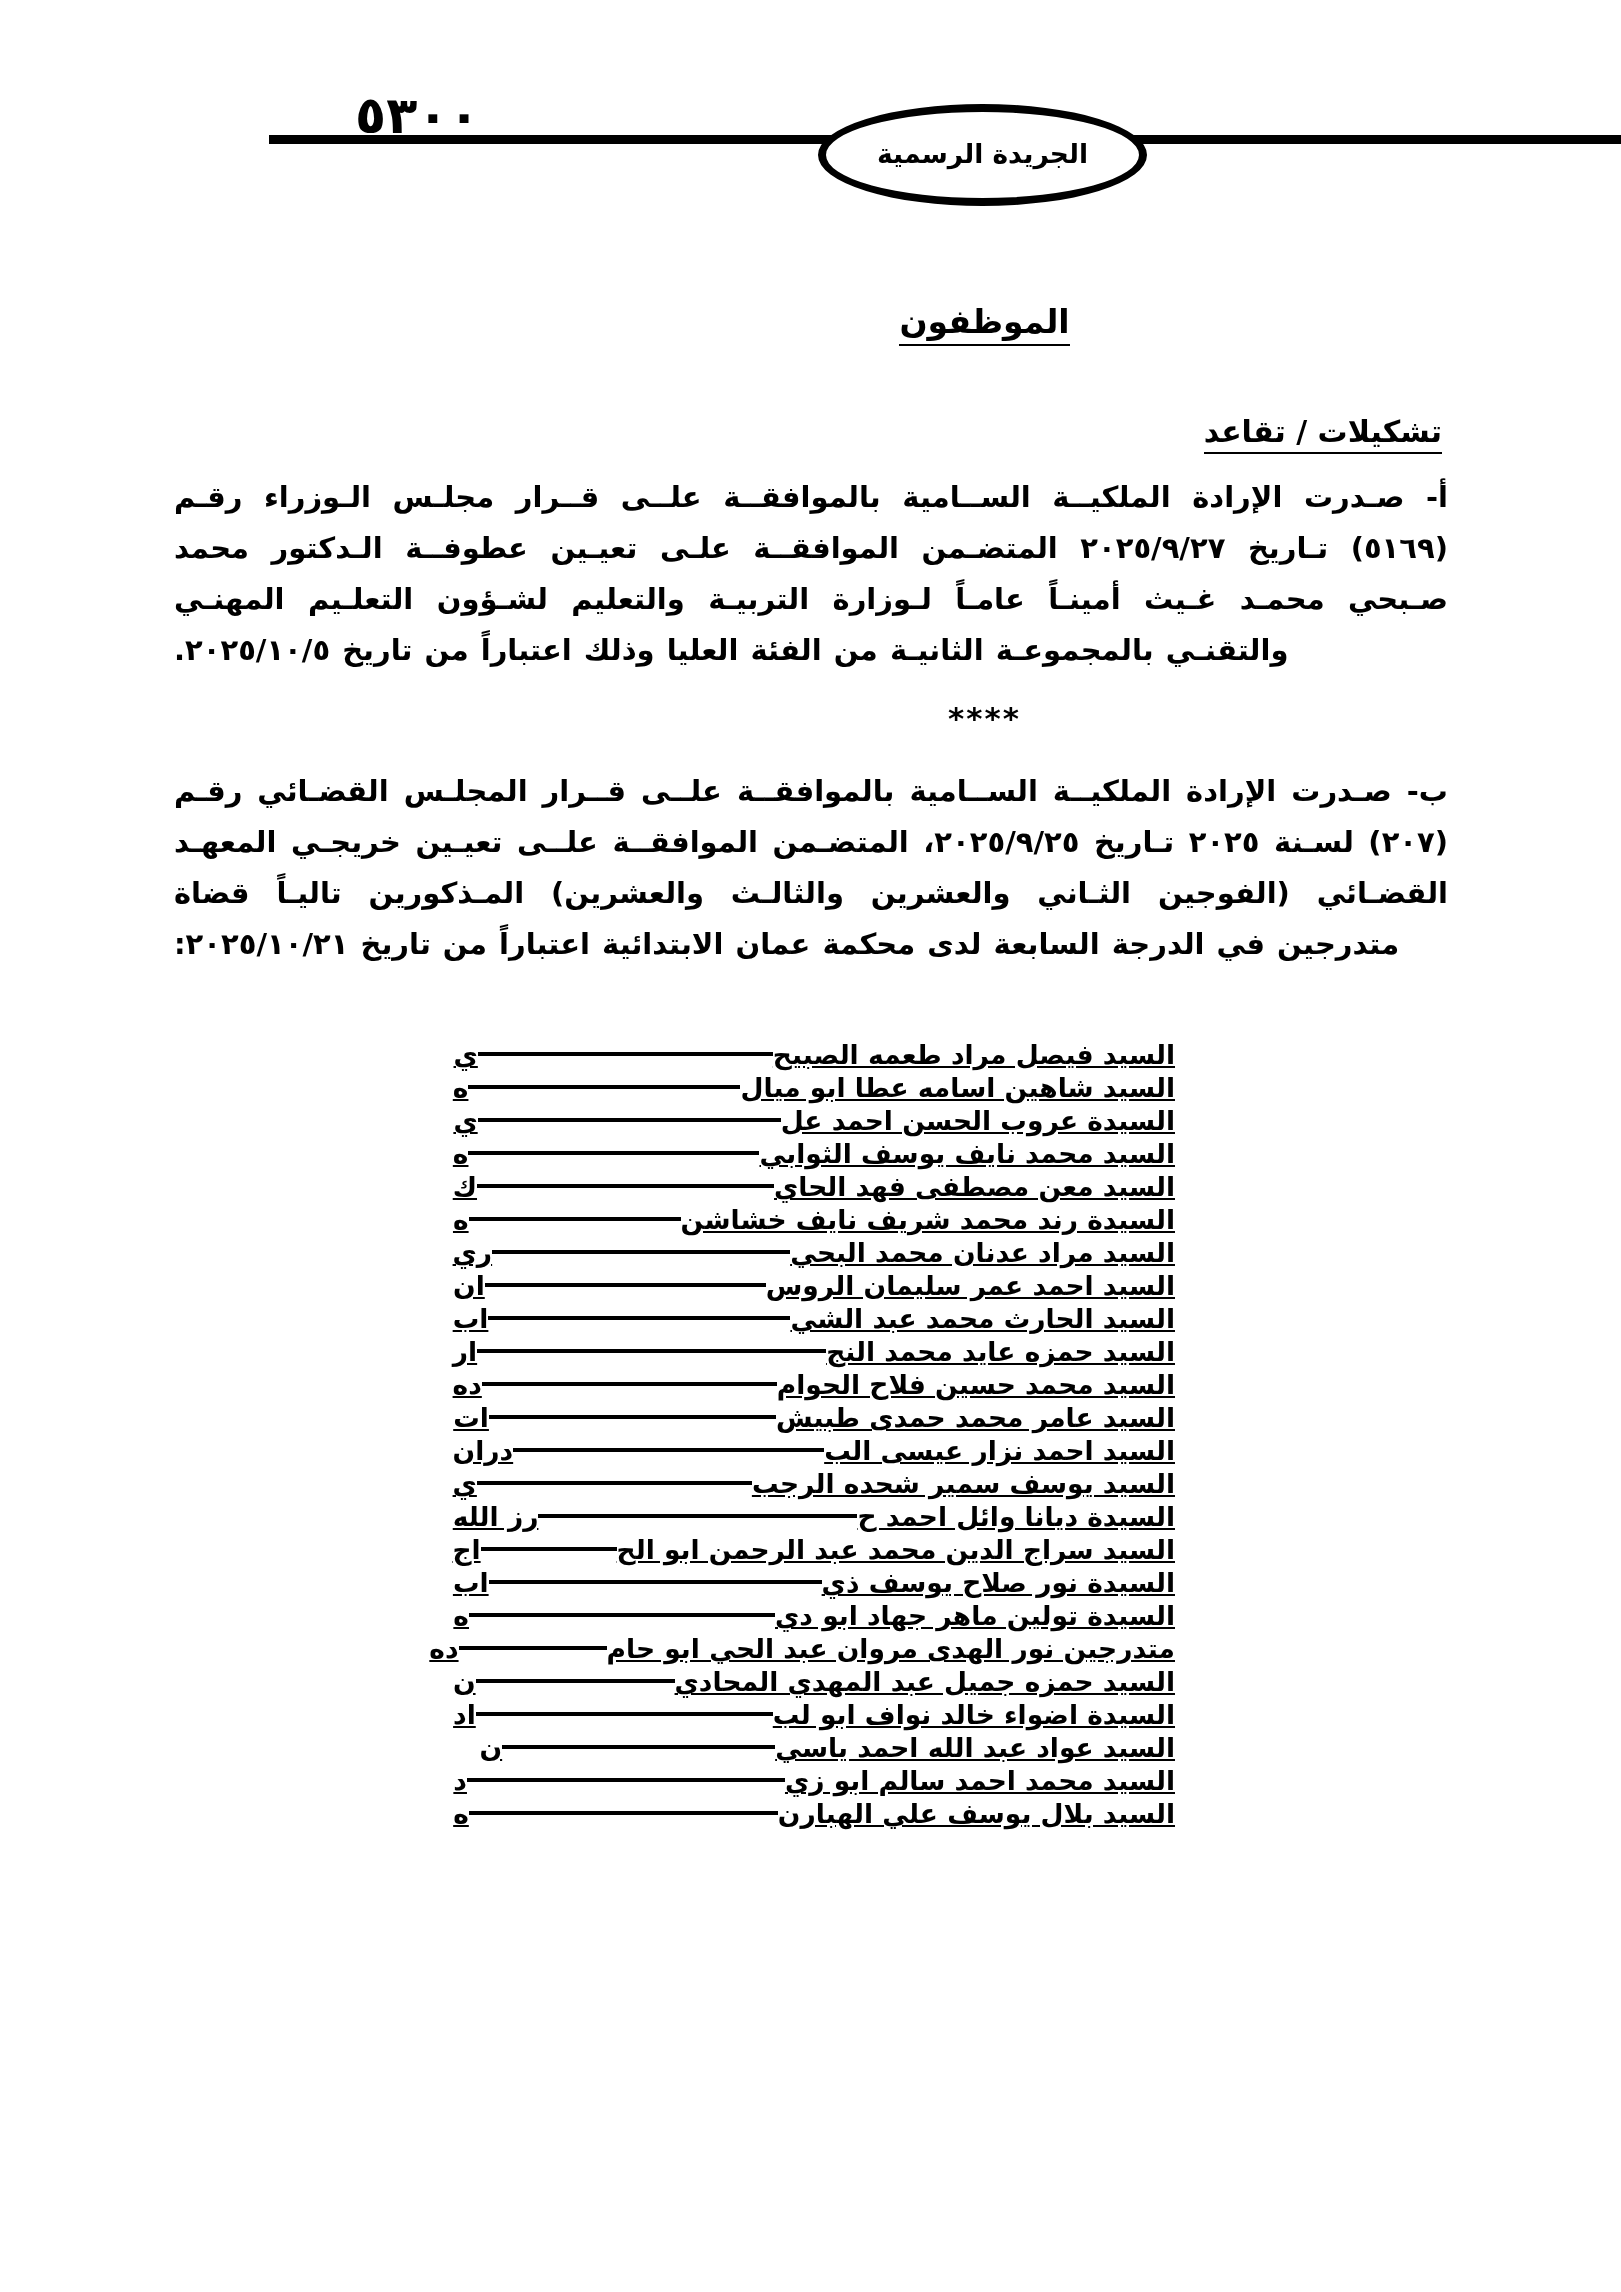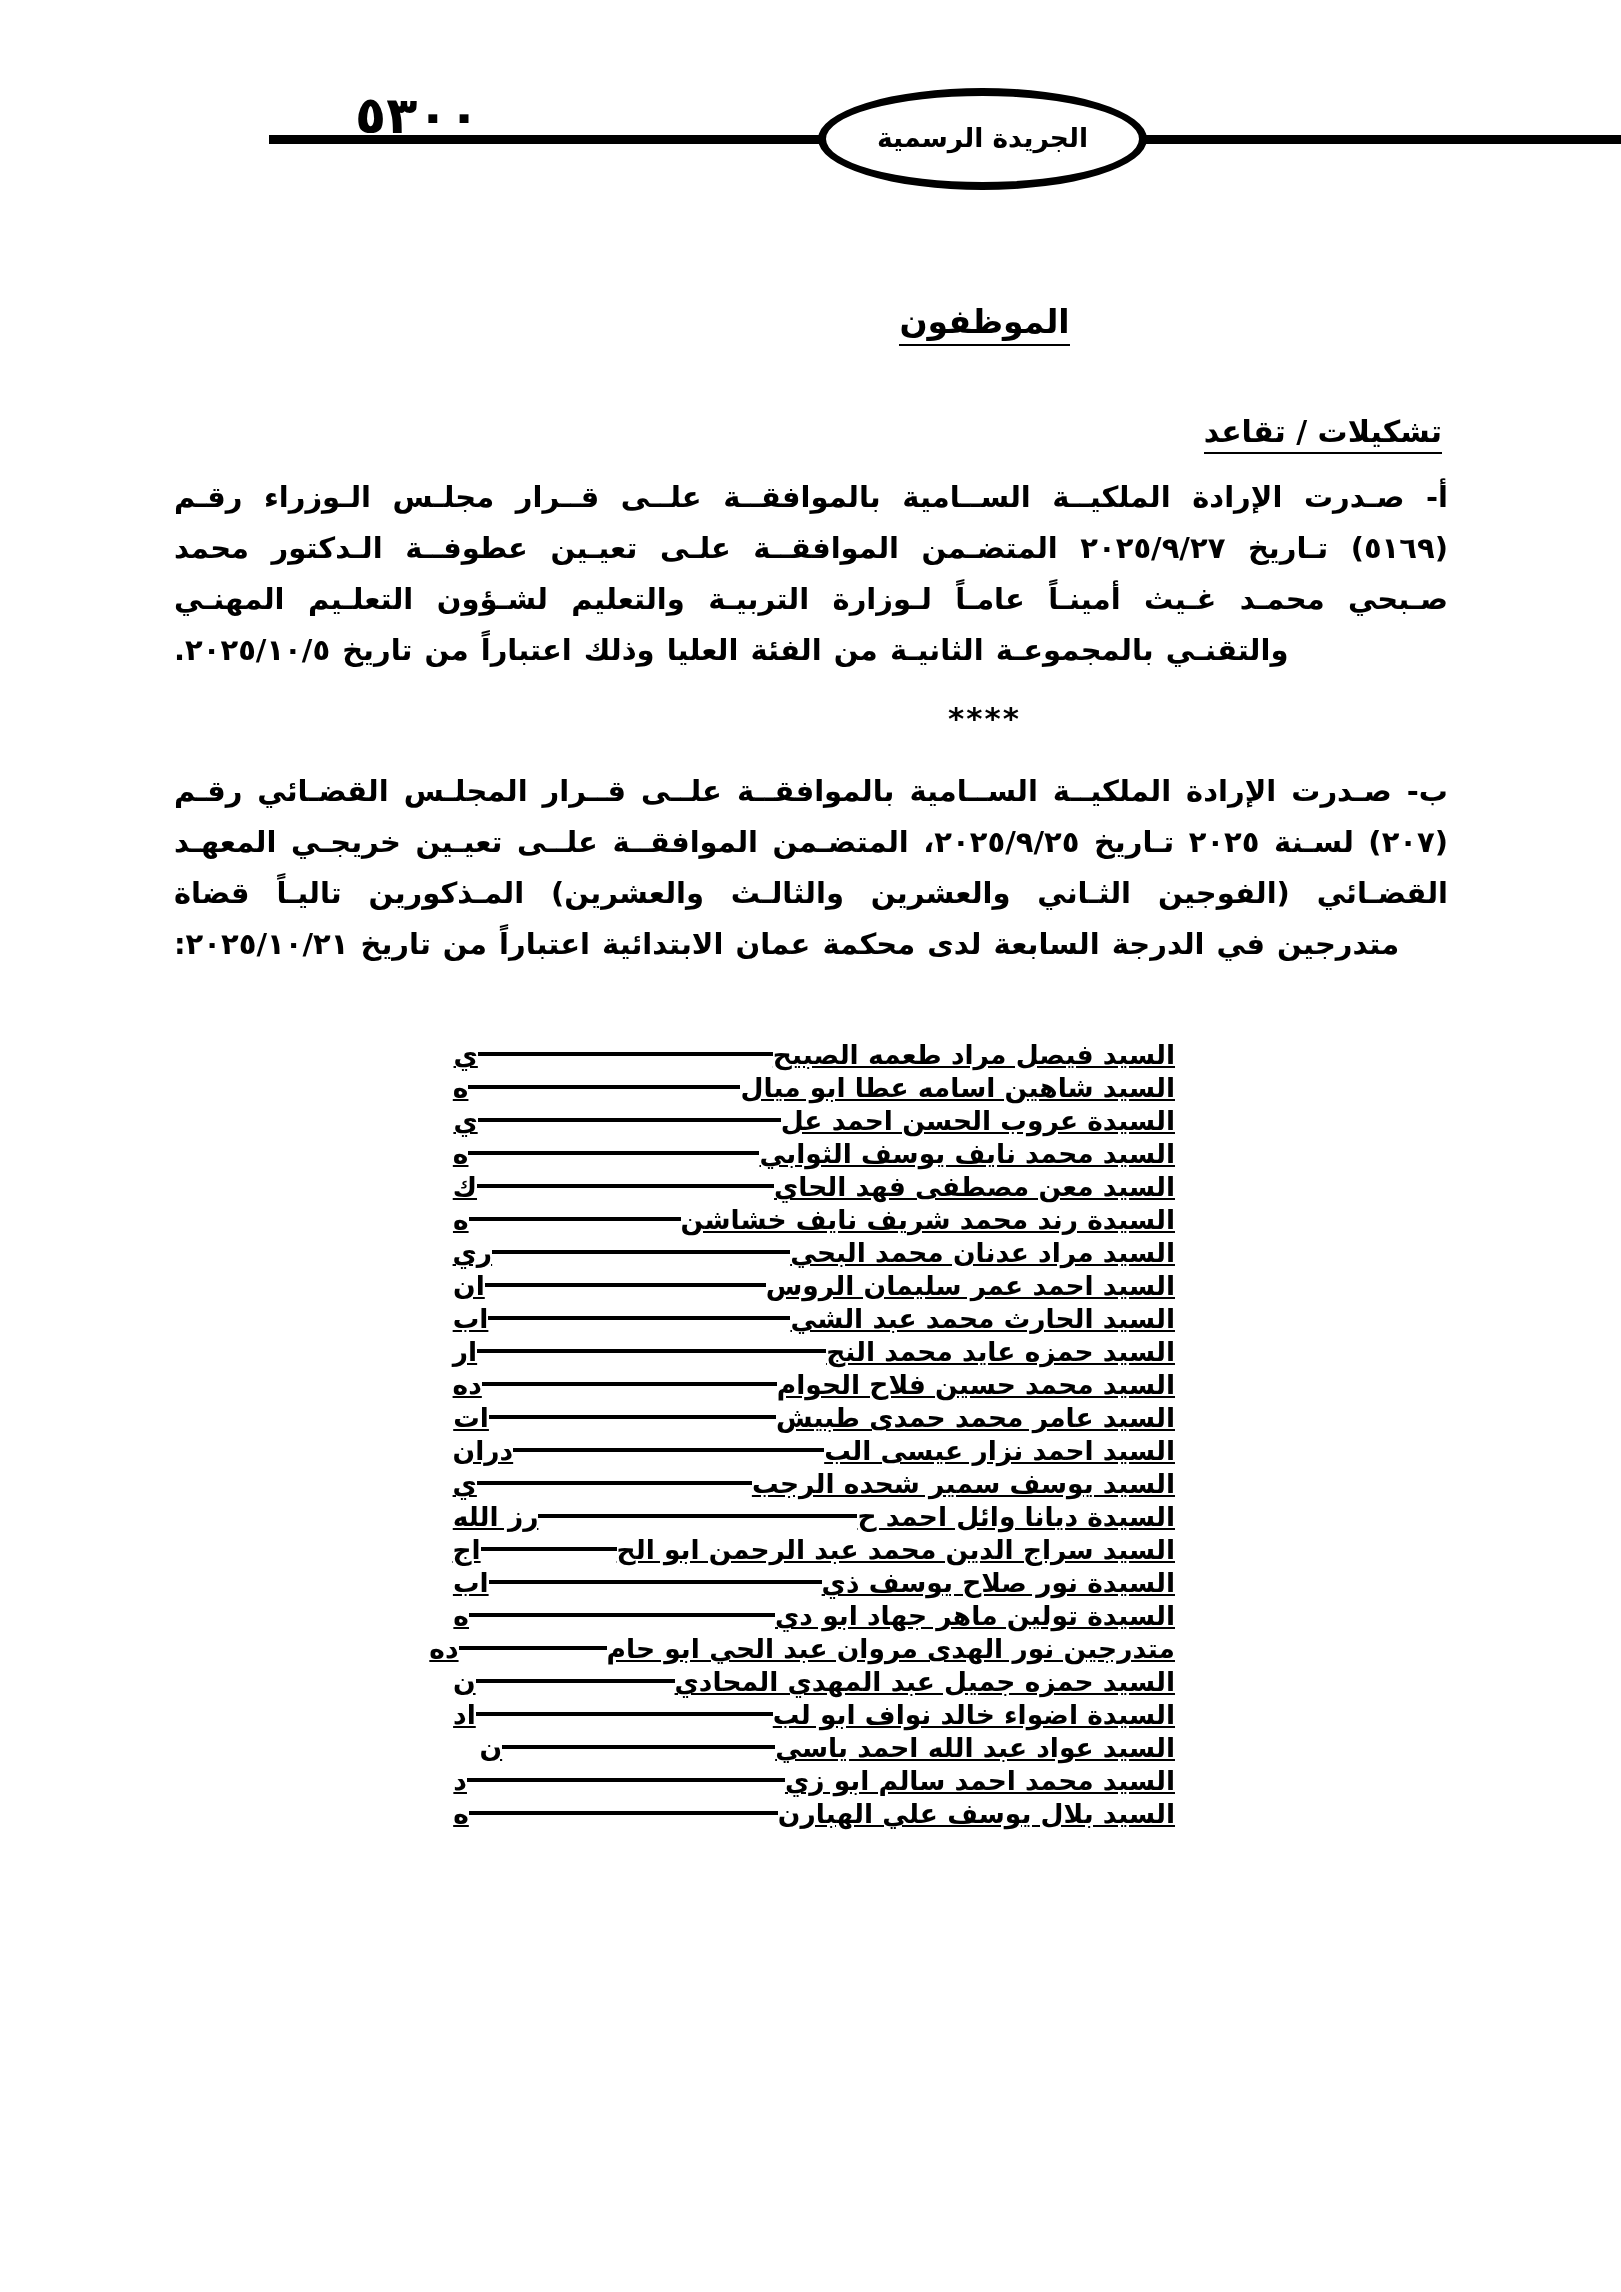--- a/index.html
+++ b/index.html
@@ -37,21 +37,21 @@
     top: 49px;
     height: 8.8px;
     background: #000;
   }
   .rule-left  { left: 95px;  width: 578px; }
   .rule-right { left: 948px; width: 559px; }
 
   .ellipse {
     position: absolute;
     left: 644px;
-    top: 2px;
+    top: 18px;
     width: 329px;
     height: 102px;
     border: 8.8px solid #000;
     border-radius: 50% / 50%;
     background: #fff;
     box-sizing: border-box;
   }
   .ellipse-label {
     position: absolute;
     inset: 0;

